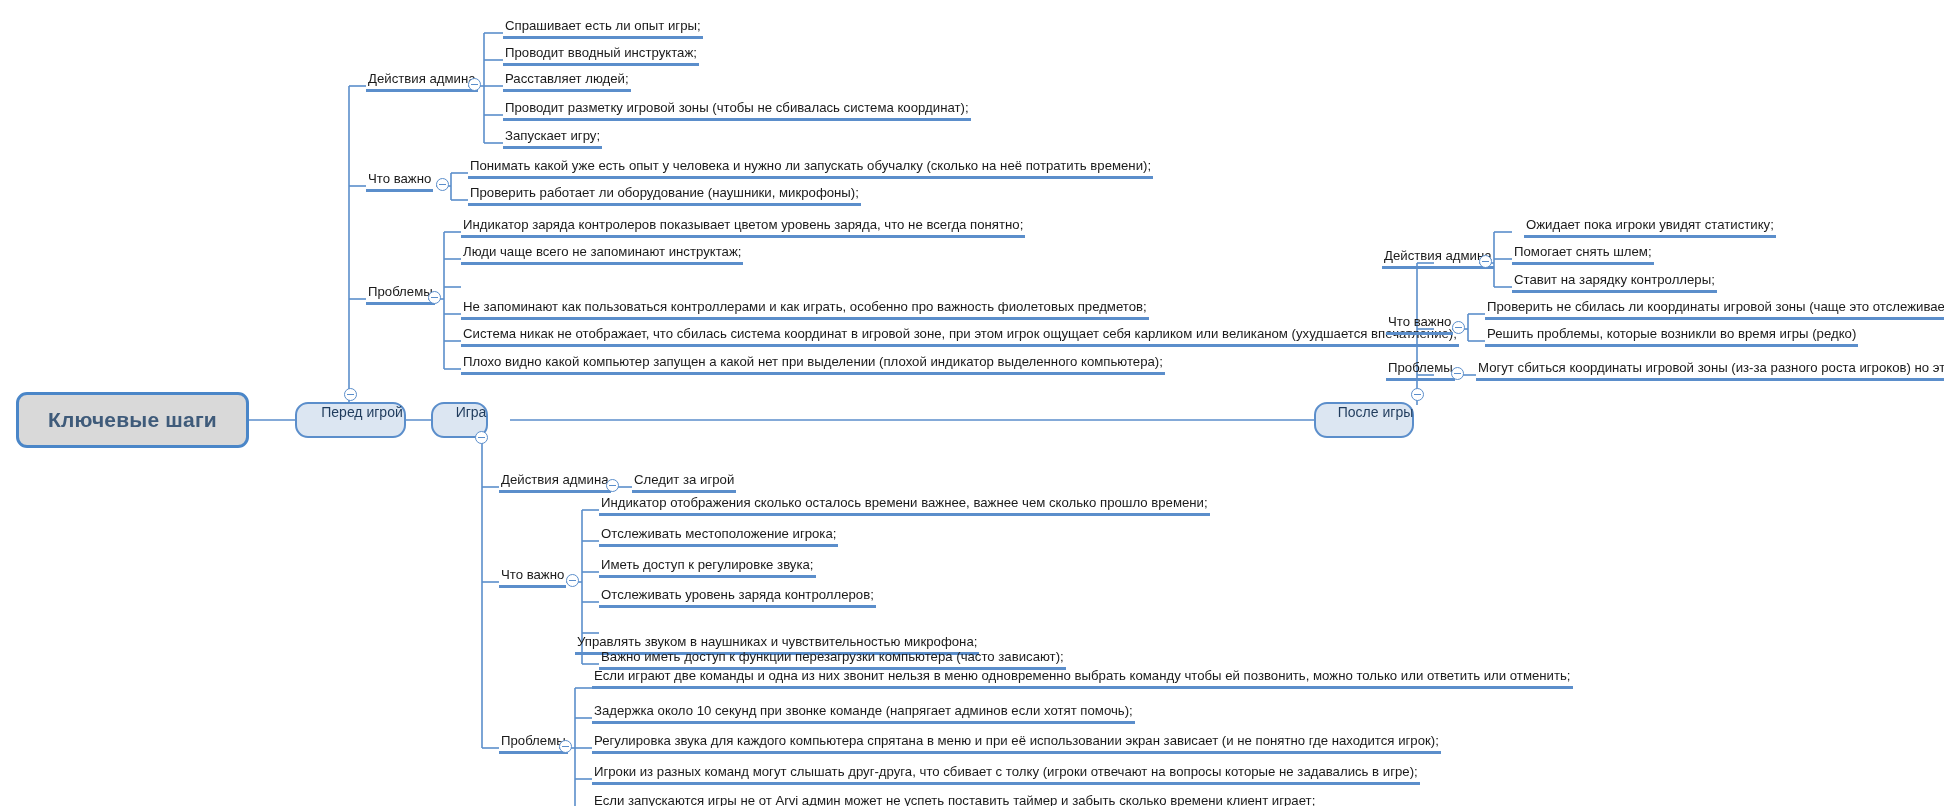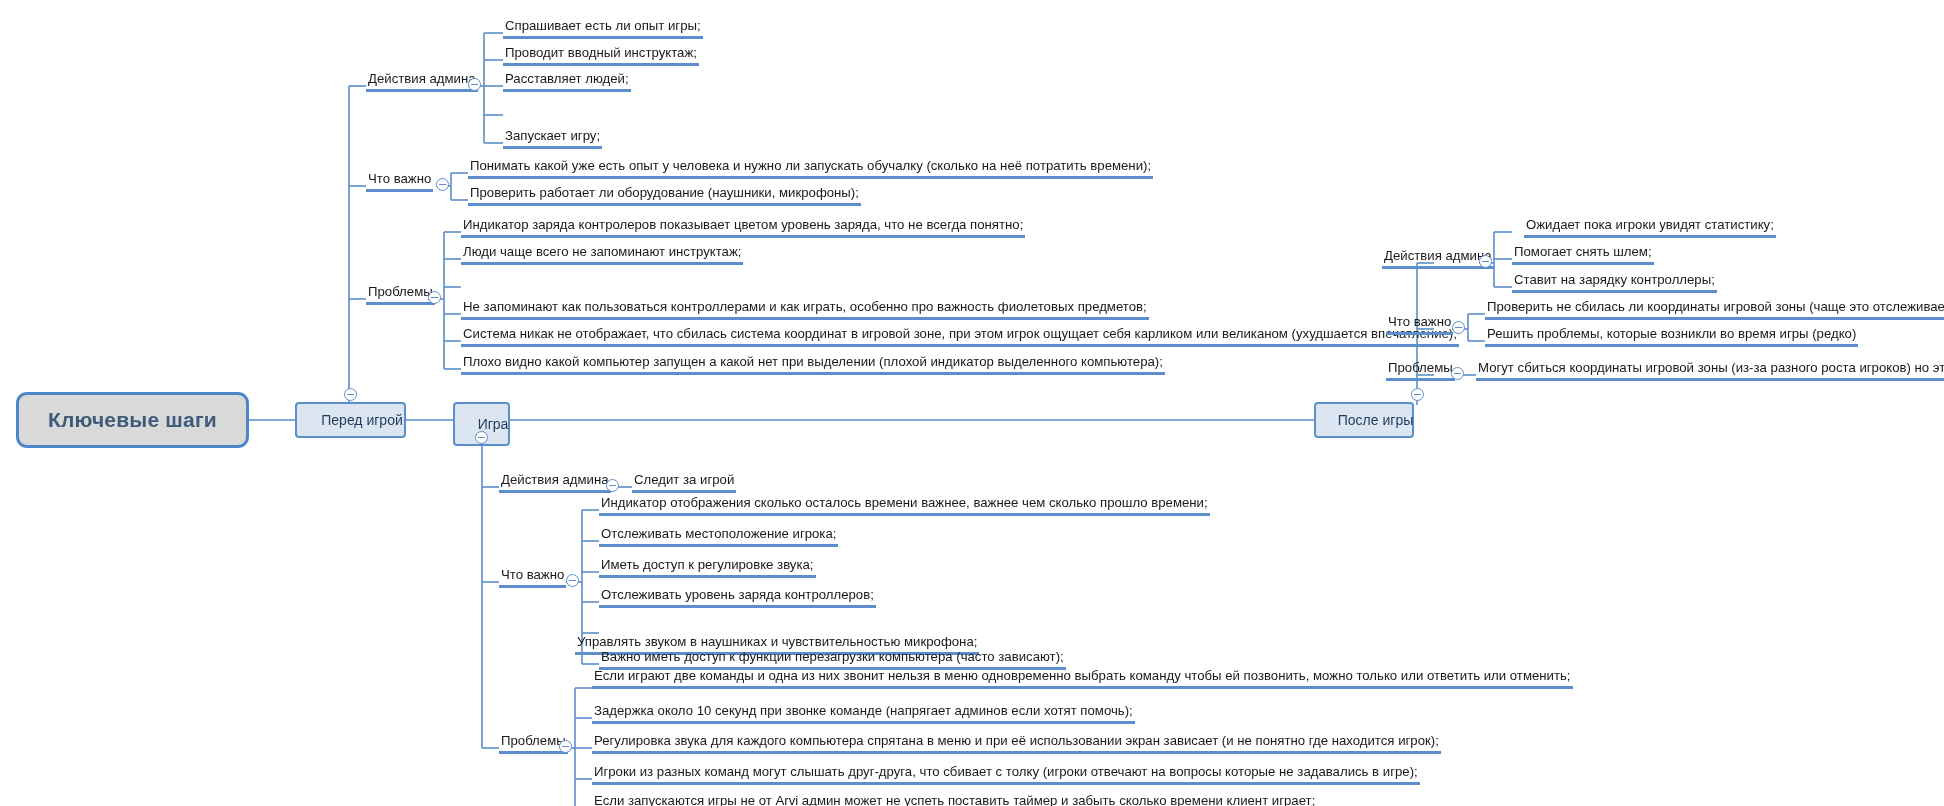--- a/index.html
+++ b/index.html
@@ -41,23 +41,23 @@
     color: #3f5b7a;
     letter-spacing: .2px;
   }
 
   
   .l1-node {
     position: absolute;
     box-sizing: border-box;
     background: #dce6f2;
     border: 2px solid #5b8ecb;
-    border-radius: 4px;
+    border-radius: 13px;
     display: flex;
-    align-items: center;
+    align-items: flex-start;
     justify-content: center;
     font-size: 14px;
     color: #1f3b5c;
     white-space: nowrap;
     padding-left: 23px;
   }
 
   
   .topic {
     position: absolute;
@@ -182,36 +182,37 @@
 
   <div class="root-node" style="left:16px; top:392px; width:233px; height:56px;">
     <span>Ключевые шаги</span>
   </div>
 
   <div class="l1-node" style="left:295px; top:402px; width:111px; height:36px;">
     <span>Перед игрой</span>
   </div>
   <div class="toggle" style="left:344px; top:388px;"></div>
 
-  <div class="l1-node" style="left:453px; top:402px; width:57px; height:44px;">
+  <div class="l1-node" style="left:431px; top:402px; width:57px; height:36px;">
     <span>Игра</span>
   </div>
   <div class="toggle" style="left:475px; top:431px;"></div>
 
   <div class="l1-node" style="left:1314px; top:402px; width:100px; height:36px;">
     <span>После игры</span>
   </div>
   <div class="toggle" style="left:1411px; top:388px;"></div>
 
   <div class="topic cat" style="left:366px; top:71px;">Действия админа</div>
   <div class="toggle" style="left:468px; top:78px;"></div>
 
   <div class="topic" style="left:503px; top:18px;">Спрашивает есть ли опыт игры;</div>
   <div class="topic" style="left:503px; top:45px;">Проводит вводный инструктаж;</div>
   <div class="topic" style="left:503px; top:71px;">Расставляет людей;</div>
+  <div class="topic" style="left:503px; top:100px;">Проводит разметку игровой зоны (чтобы не сбивалась система координат);</div>
   <div class="topic" style="left:503px; top:128px;">Запускает игру;</div>
 
   <div class="topic cat" style="left:366px; top:171px;">Что важно</div>
   <div class="toggle" style="left:436px; top:178px;"></div>
 
   <div class="topic" style="left:468px; top:158px;">Понимать какой уже есть опыт у человека и нужно ли запускать обучалку (сколько на неё потратить времени);</div>
   <div class="topic" style="left:468px; top:185px;">Проверить работает ли оборудование (наушники, микрофоны);</div>
 
   <div class="topic cat" style="left:366px; top:284px;">Проблемы</div>
   <div class="toggle" style="left:428px; top:291px;"></div>

